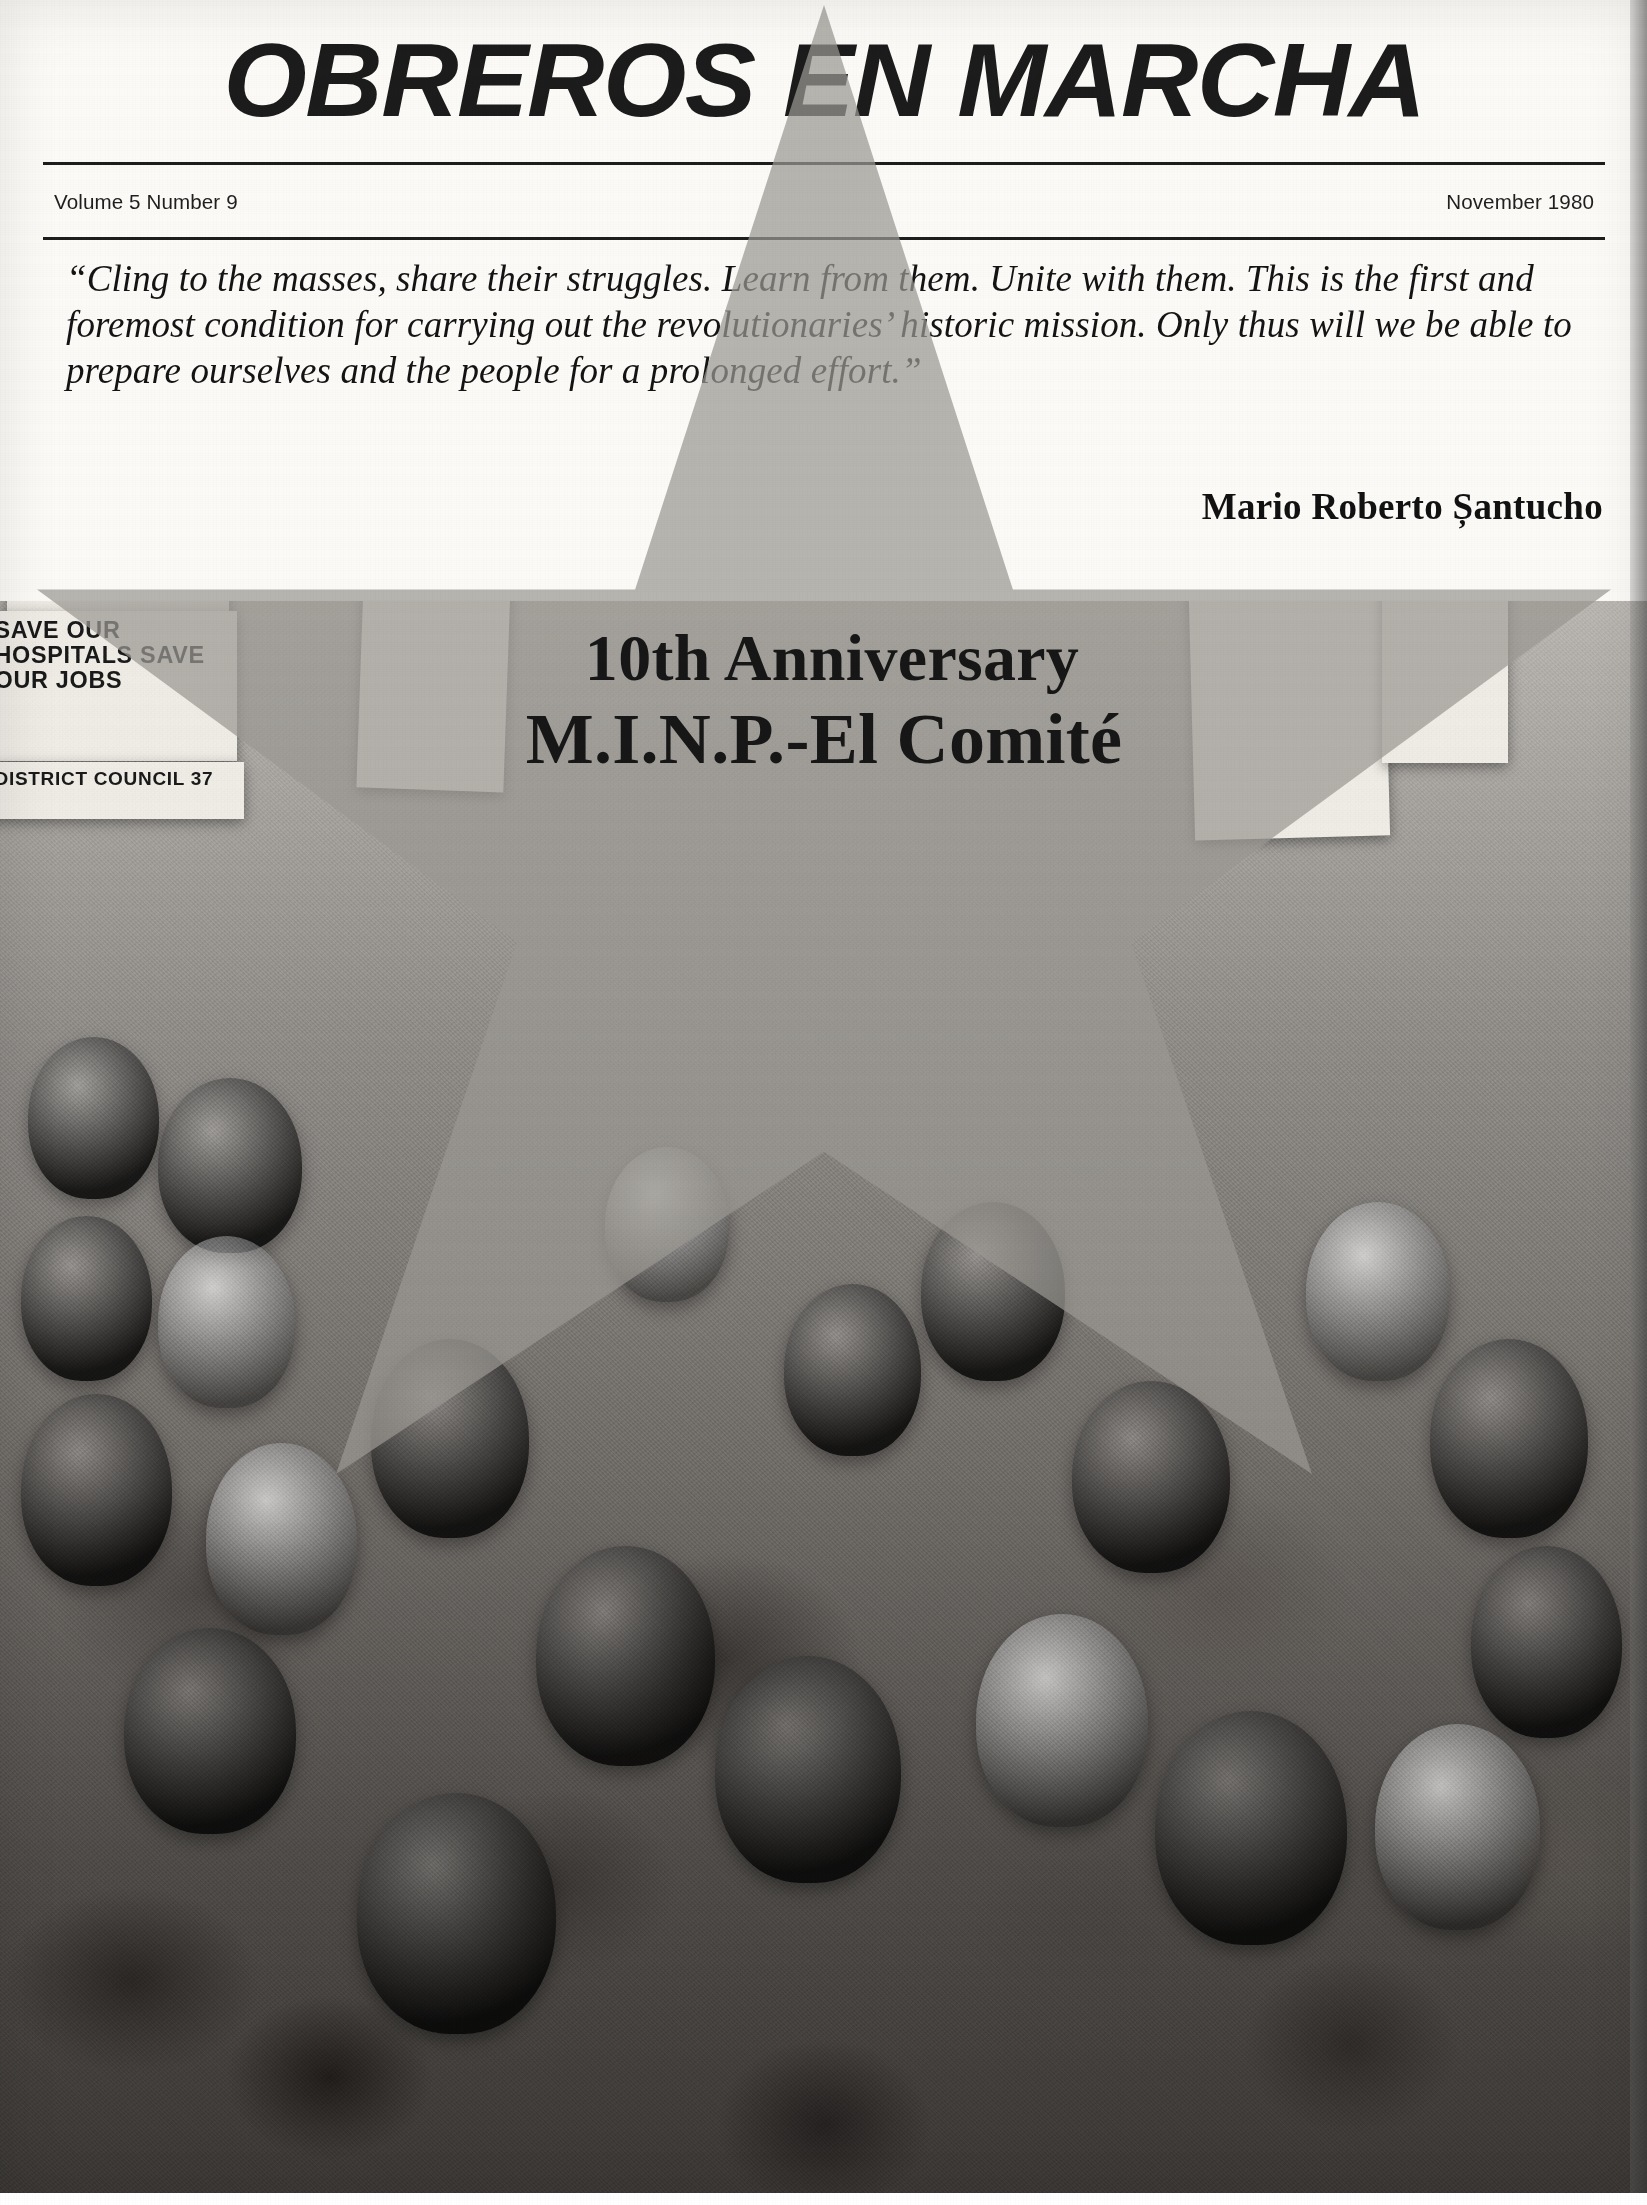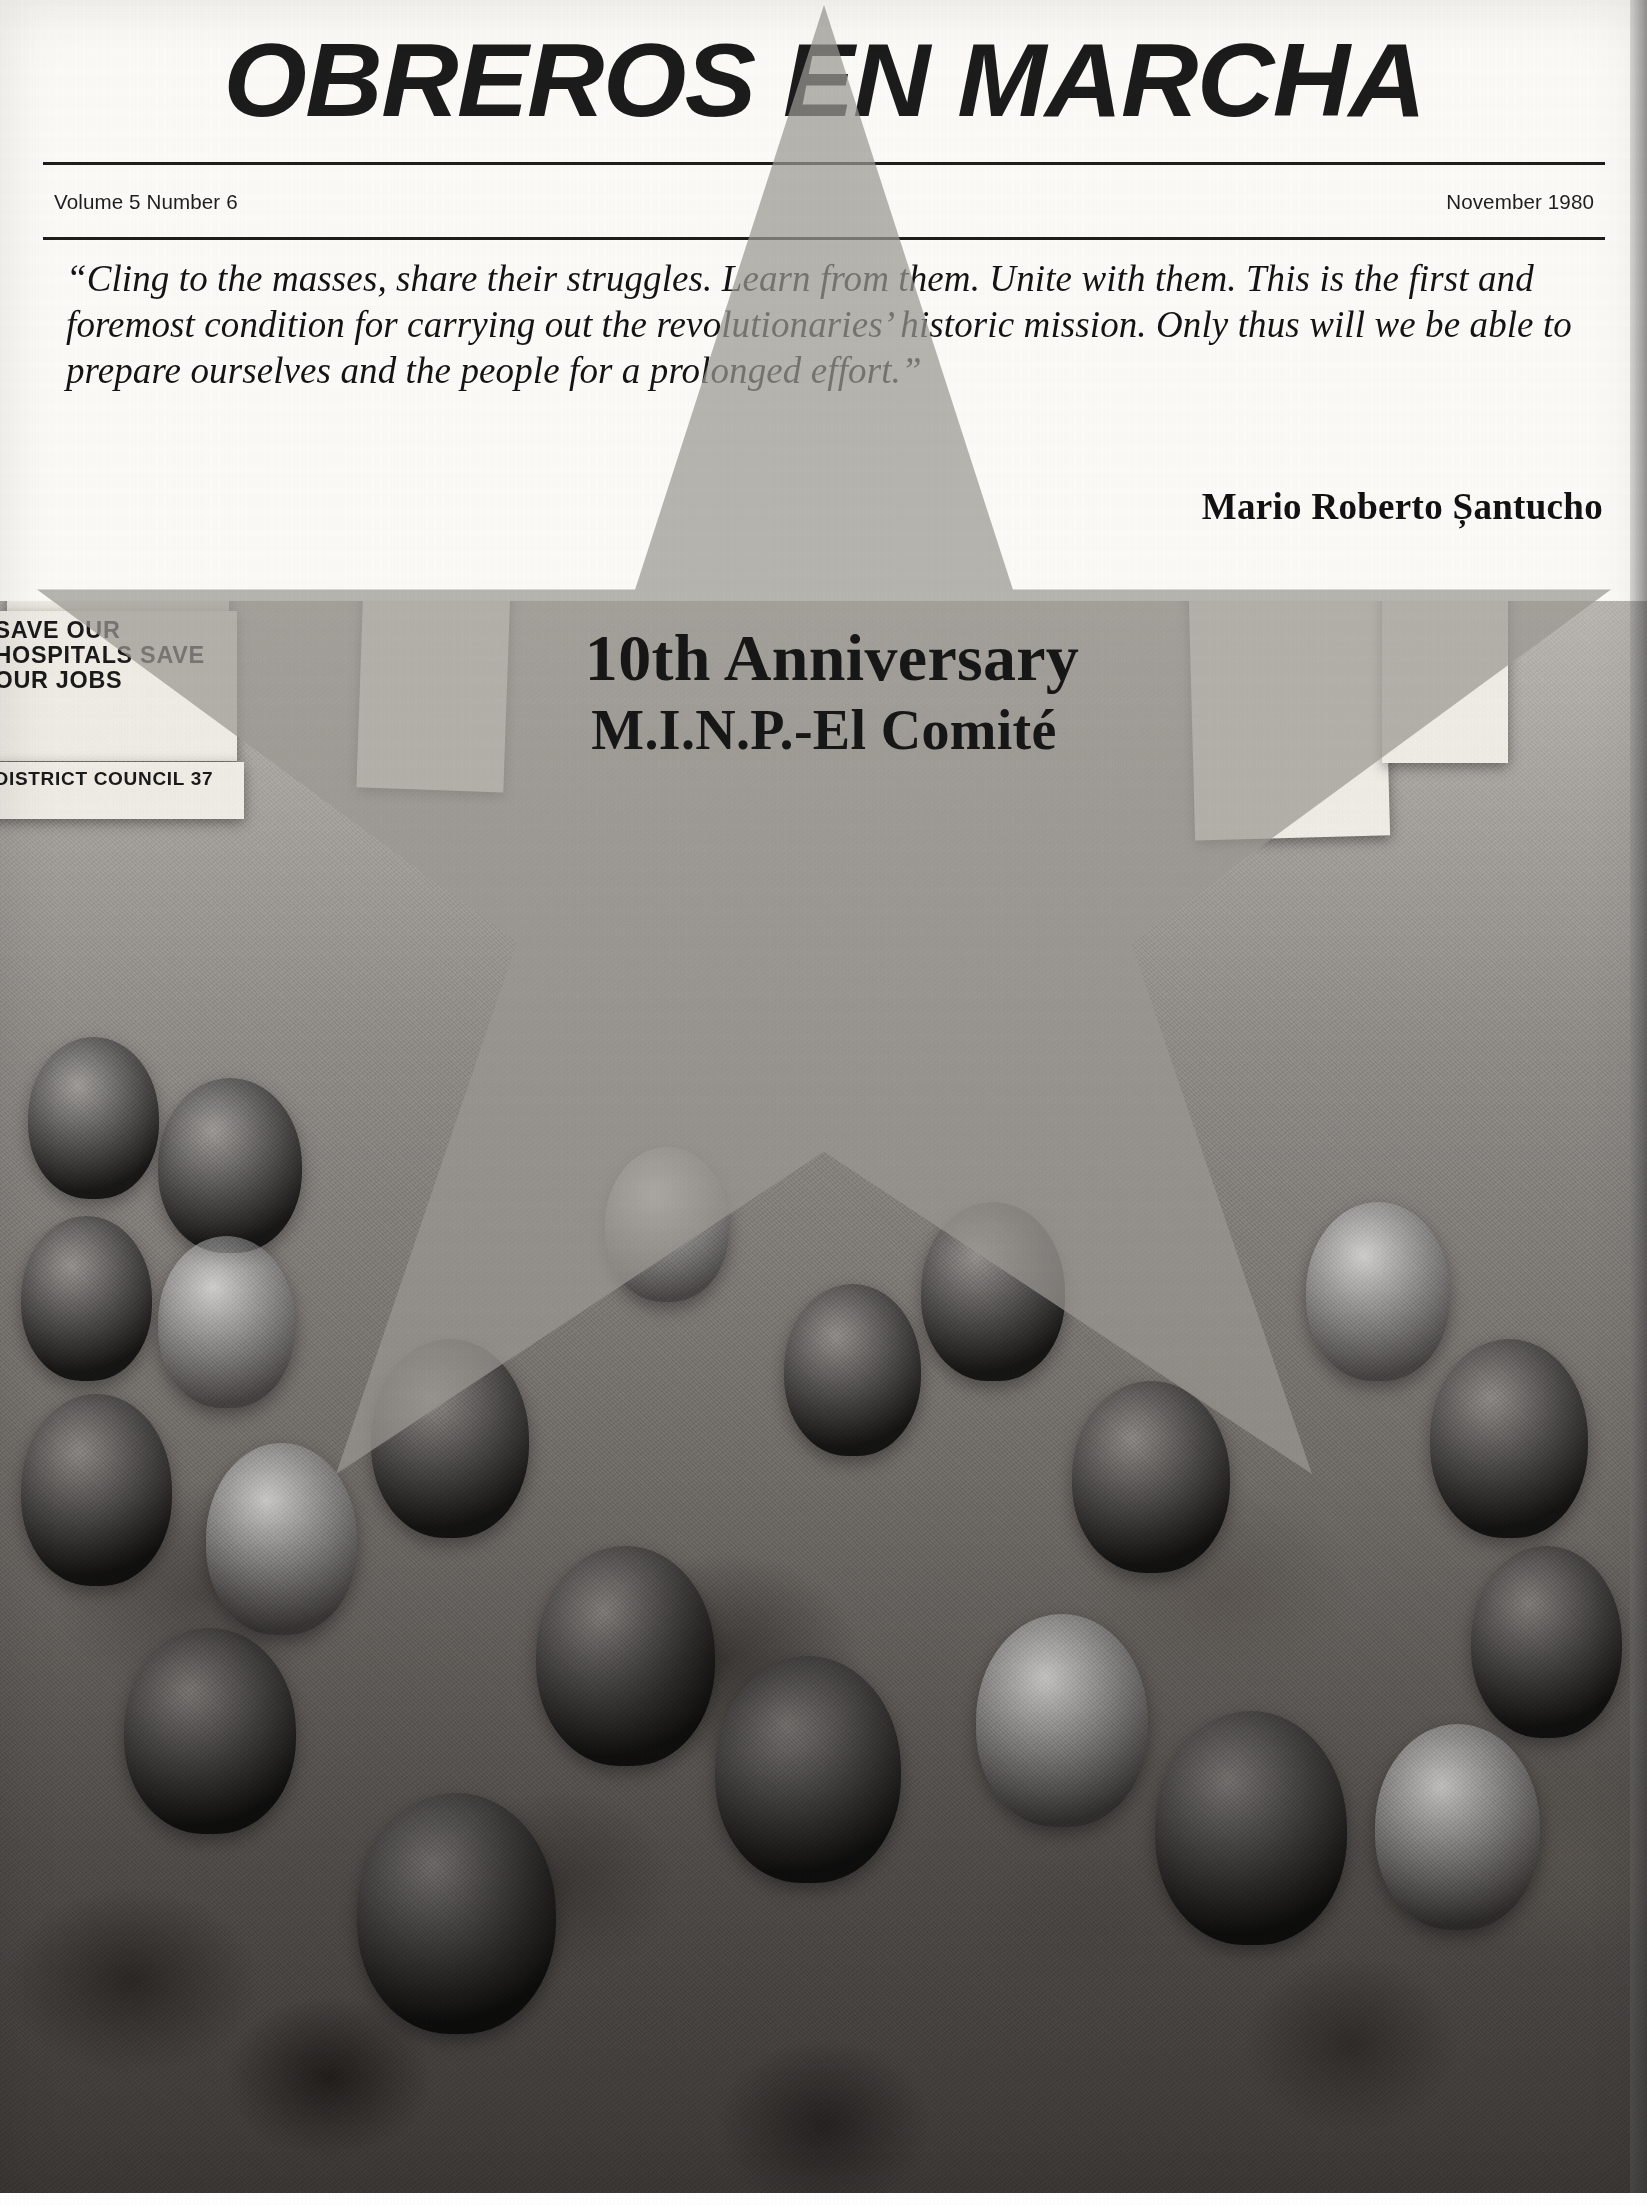--- a/index.html
+++ b/index.html
@@ -203,21 +203,21 @@
     color: #171717;
   }
   .headline .l1 {
     font-size: 66px;
     font-weight: bold;
     letter-spacing: 0.3px;
     line-height: 1.18;
     padding-left: 16px;
   }
   .headline .l2 {
-    font-size: 56px;
+    font-size: 72px;
     font-weight: bold;
     letter-spacing: 0.3px;
     line-height: 1.18;
   }
   .headline .l3 {
     font-size: 62px;
     font-weight: normal;
     letter-spacing: 0.3px;
     line-height: 1.22;
     margin-top: 2.7px;
@@ -289,21 +289,21 @@
   <div class="star">
     <svg viewBox="0 0 1000 1000" preserveAspectRatio="none" aria-hidden="true">
       <polygon points="500,10 620,400 1000,400 695,635 810,990 500,775 190,990 305,635 0,400 380,400" fill="#9b9893" fill-opacity="0.72"></polygon>
     </svg>
   </div>
 
   <div class="masthead-area">
     <div class="masthead-title">OBREROS EN MARCHA</div>
     <div class="masthead-rule"></div>
     <div class="issue-line">
-      <span class="left">Volume 5 Number 6</span>
+      <span class="left">Volume 5 Number 9</span>
       <span class="right">November 1980</span>
     </div>
     <div class="masthead-rule2"></div>
 
     <div class="quote-block">“Cling to the masses, share their struggles. Learn from them. Unite with them. This is the first and foremost condition for carrying out the revolutionaries’ historic mission. Only thus will we be able to prepare ourselves and the people for a prolonged effort.”</div>
     <div class="quote-attrib">Mario Roberto Șantucho</div>
   </div>
 
   <div class="headline">
     <div class="l1">10th Anniversary</div>

